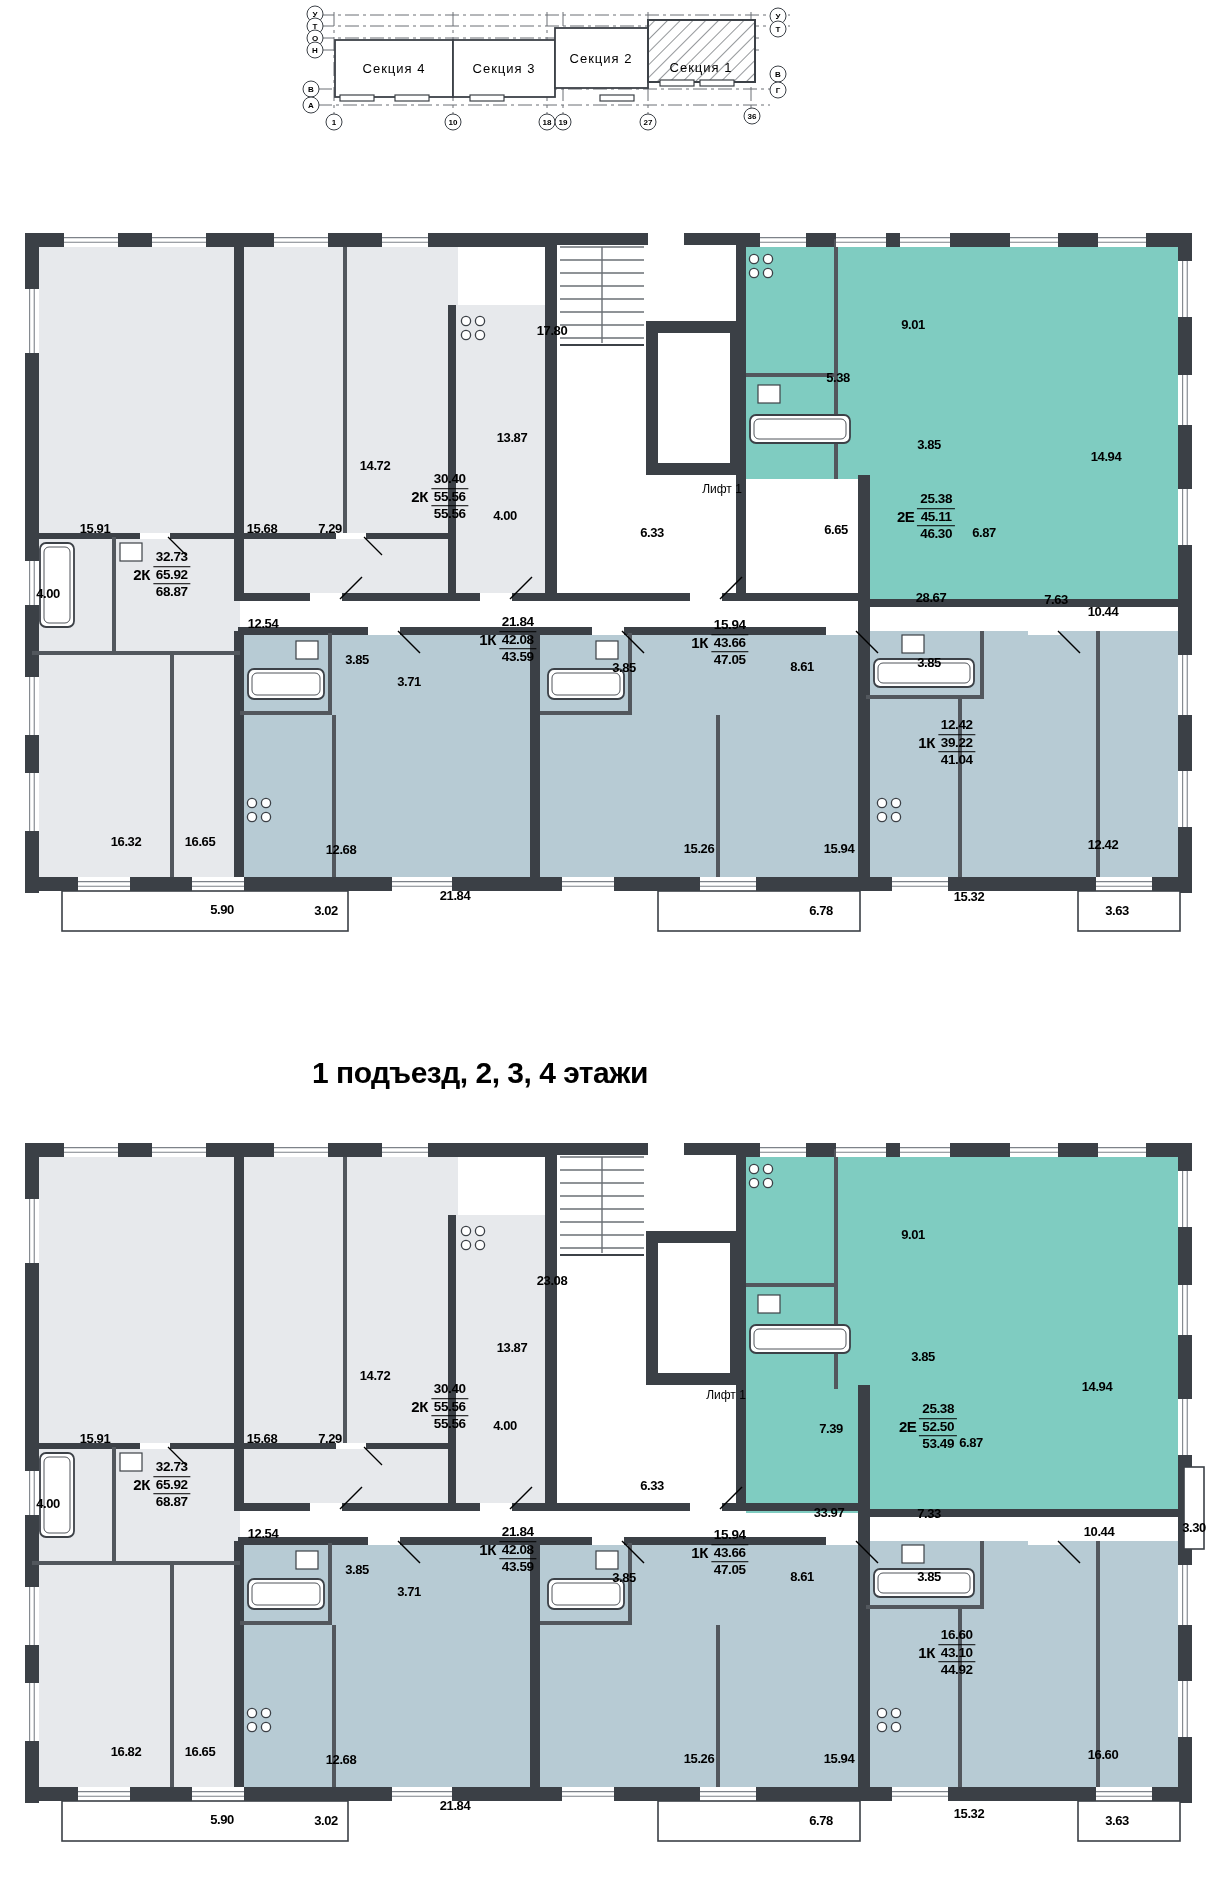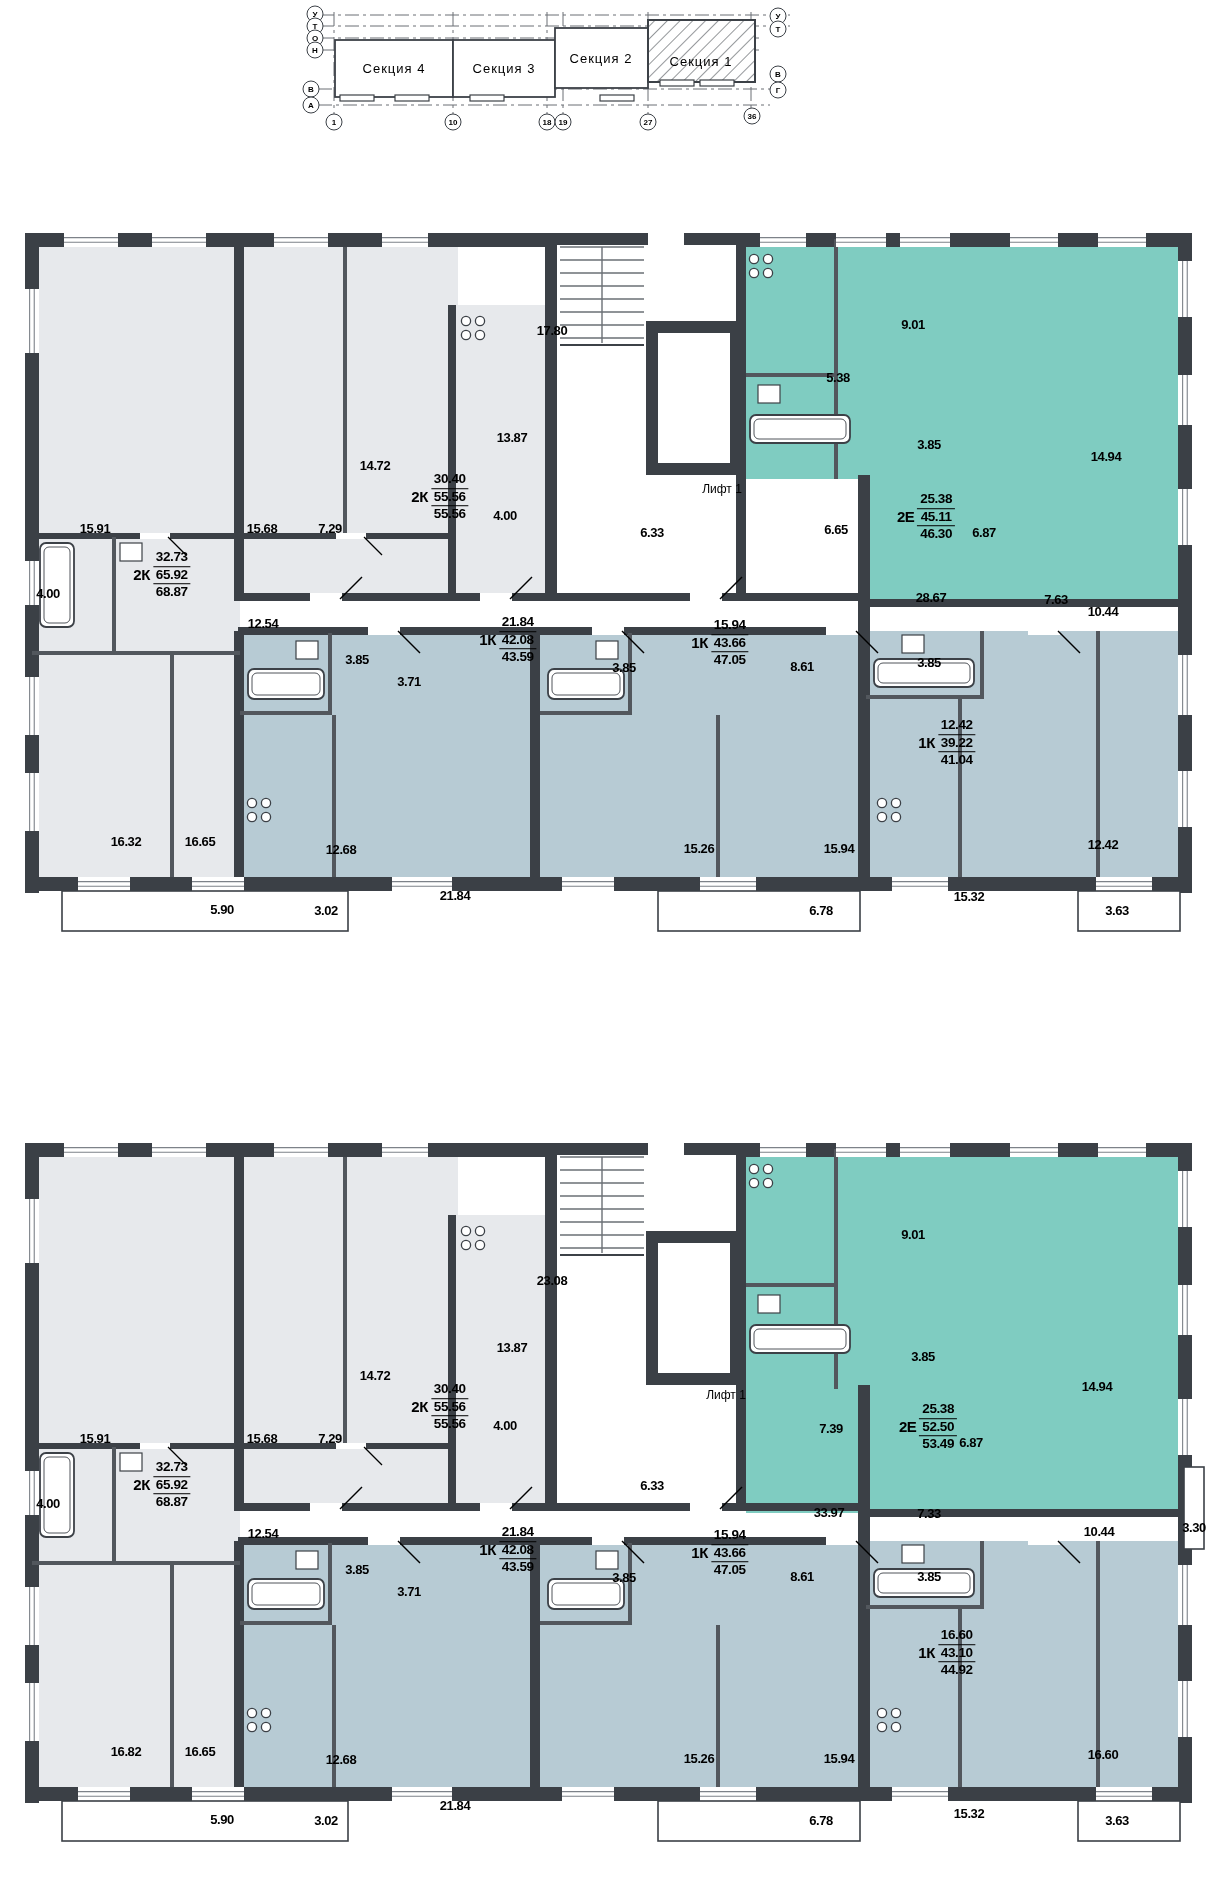--- a/index.html
+++ b/index.html
@@ -59,40 +59,41 @@
         <rect x="395" y="95" width="34" height="6" fill="#fff" stroke="#3c4147" stroke-width="1.2"></rect>
         <rect x="470" y="95" width="34" height="6" fill="#fff" stroke="#3c4147" stroke-width="1.2"></rect>
         <rect x="600" y="95" width="34" height="6" fill="#fff" stroke="#3c4147" stroke-width="1.2"></rect>
         <rect x="660" y="80" width="34" height="6" fill="#fff" stroke="#3c4147" stroke-width="1.2"></rect>
         <rect x="700" y="80" width="34" height="6" fill="#fff" stroke="#3c4147" stroke-width="1.2"></rect>
       </svg>
     <div id="site-labels">
         <div class="sec-label" style="left: 394px; top: 68px;">Секция 4</div>
         <div class="sec-label" style="left: 504px; top: 68px;">Секция 3</div>
         <div class="sec-label" style="left: 601px; top: 58px;">Секция 2</div>
-        <div class="sec-label" style="left: 701px; top: 61px; text-align: right;">Секция 1</div>
+        <div class="sec-label" style="left: 701px; top: 67px; text-align: right;">Секция 1</div>
         <div class="axis-marker" style="left: 315px; top: 14px;">У</div>
         <div class="axis-marker" style="left: 315px; top: 26px;">Т</div>
         <div class="axis-marker" style="left: 315px; top: 38px;">О</div>
         <div class="axis-marker" style="left: 315px; top: 50px;">Н</div>
         <div class="axis-marker" style="left: 311px; top: 89px;">В</div>
         <div class="axis-marker" style="left: 311px; top: 105px;">А</div>
         <div class="axis-marker" style="left: 778px; top: 16px;">У</div>
         <div class="axis-marker" style="left: 778px; top: 29px;">Т</div>
         <div class="axis-marker" style="left: 778px; top: 74px;">В</div>
         <div class="axis-marker" style="left: 778px; top: 90px;">Г</div>
         <div class="axis-marker" style="left: 334px; top: 122px;">1</div>
         <div class="axis-marker" style="left: 453px; top: 122px;">10</div>
         <div class="axis-marker" style="left: 547px; top: 122px;">18</div>
         <div class="axis-marker" style="left: 563px; top: 122px;">19</div>
         <div class="axis-marker" style="left: 648px; top: 122px;">27</div>
         <div class="axis-marker" style="left: 752px; top: 116px;">36</div>
       </div>
   </div>
 
+  <div class="plan-title" style="left:220px;width:520px;top:1056px;">1 подъезд, 2, 3, 4 этажи</div>
 
   <div class="plan" id="plan-0" style="top:225px;">
       <svg width="1216" height="740" viewBox="0 0 1216 740">
         <rect x="32" y="14" width="426" height="300" fill="#e7e9ec"></rect>
         <rect x="452" y="80" width="104" height="290" fill="#e7e9ec"></rect>
         <rect x="32" y="300" width="208" height="360" fill="#e7e9ec"></rect>
         <rect x="238" y="300" width="218" height="76" fill="#e7e9ec"></rect>
         <rect x="746" y="14" width="432" height="240" fill="#7fccc1"></rect>
         <rect x="870" y="252" width="308" height="124" fill="#7fccc1"></rect>
         <rect x="244" y="408" width="292" height="246" fill="#b7cbd4"></rect>

